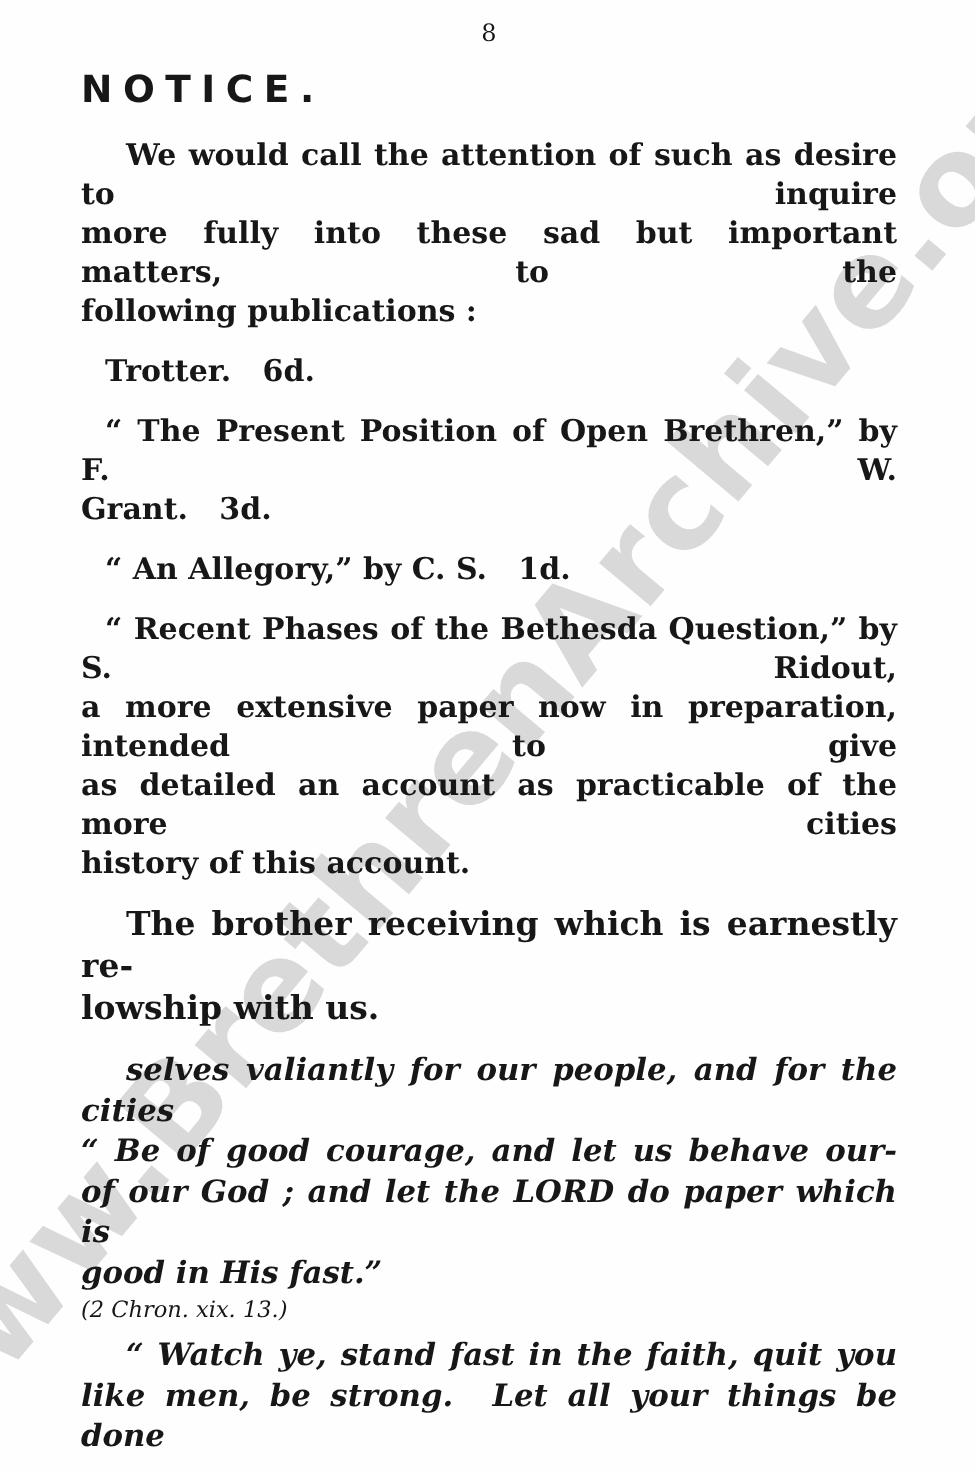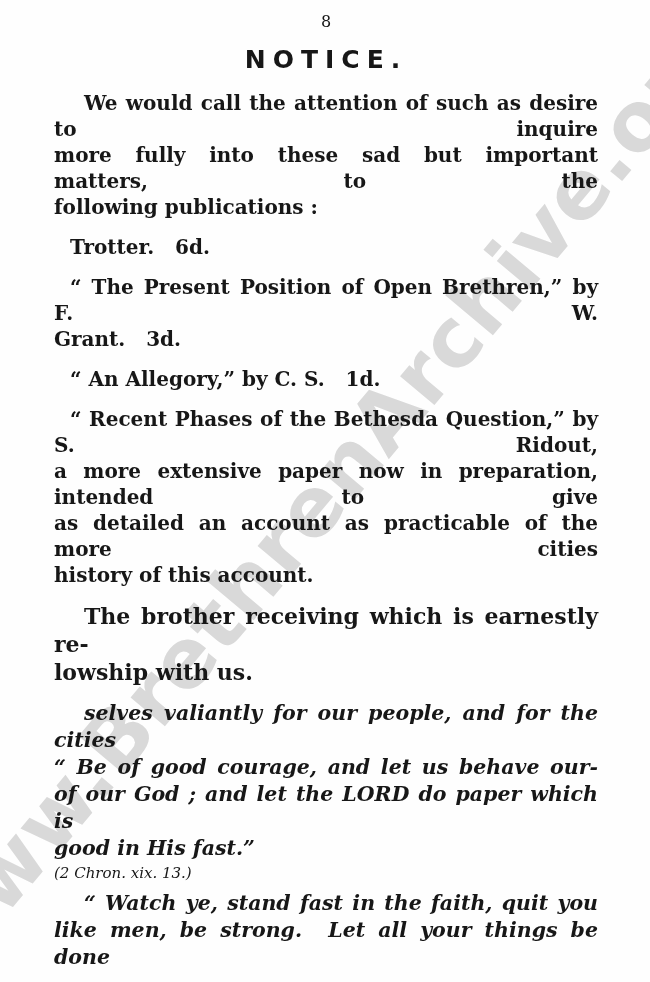--- a/index.html
+++ b/index.html
@@ -11,21 +11,21 @@
   .watermark {
     position:absolute; top:50%; left:50%;
     transform:translate(-50%,-50%) rotate(-50deg);
     font-family:"DejaVu Sans", sans-serif; font-weight:bold;
     font-size:82px; letter-spacing:1px; white-space:nowrap;
     color:#d9d9d9; z-index:0; user-select:none;
   }
   .content { position:relative; z-index:1; padding:12px 52px 0 54px; }
   .page-number { text-align:center; font-size:16px; line-height:20px; }
   .title {
-    text-align:center; font-family:"DejaVu Sans", sans-serif;
+    font-family:"DejaVu Sans", sans-serif;
     font-weight:bold; font-size:25px; line-height:32px;
     letter-spacing:7px; margin:12px 0 0 0;
   }
   .para { margin-top:14px; font-size:20px; line-height:26px; }
   .para .line { text-align:justify; text-align-last:justify;font-weight:bold; }
   .para .line:last-child { text-align-last:left; }
   .para .line:first-child { text-indent:30px; }
   .pub .line:first-child { text-indent:16px; }
   .notice { font-weight:bold; font-size:22px; line-height:28px; margin-top:14px; }
   .quote { font-weight:bold; font-style:italic; font-size:20.5px; line-height:27px; margin-top:14px; }

